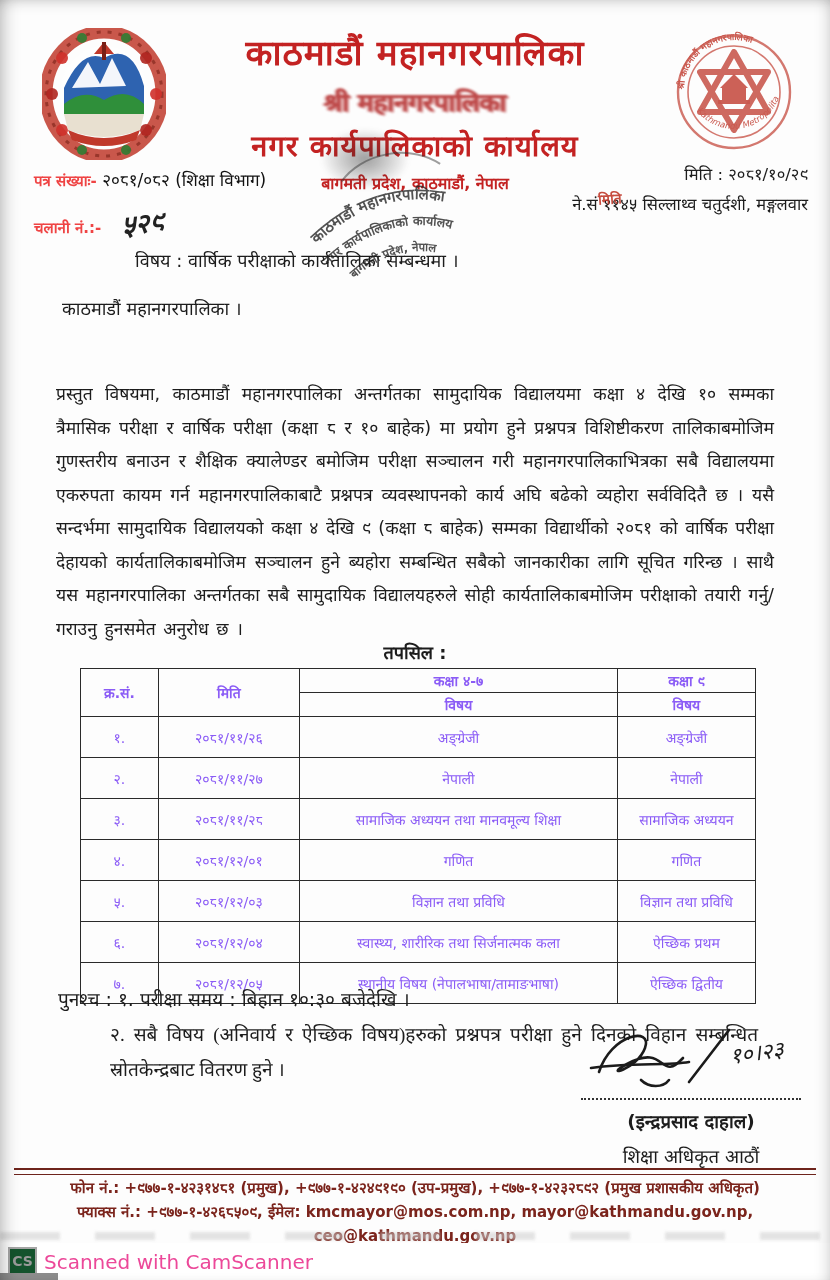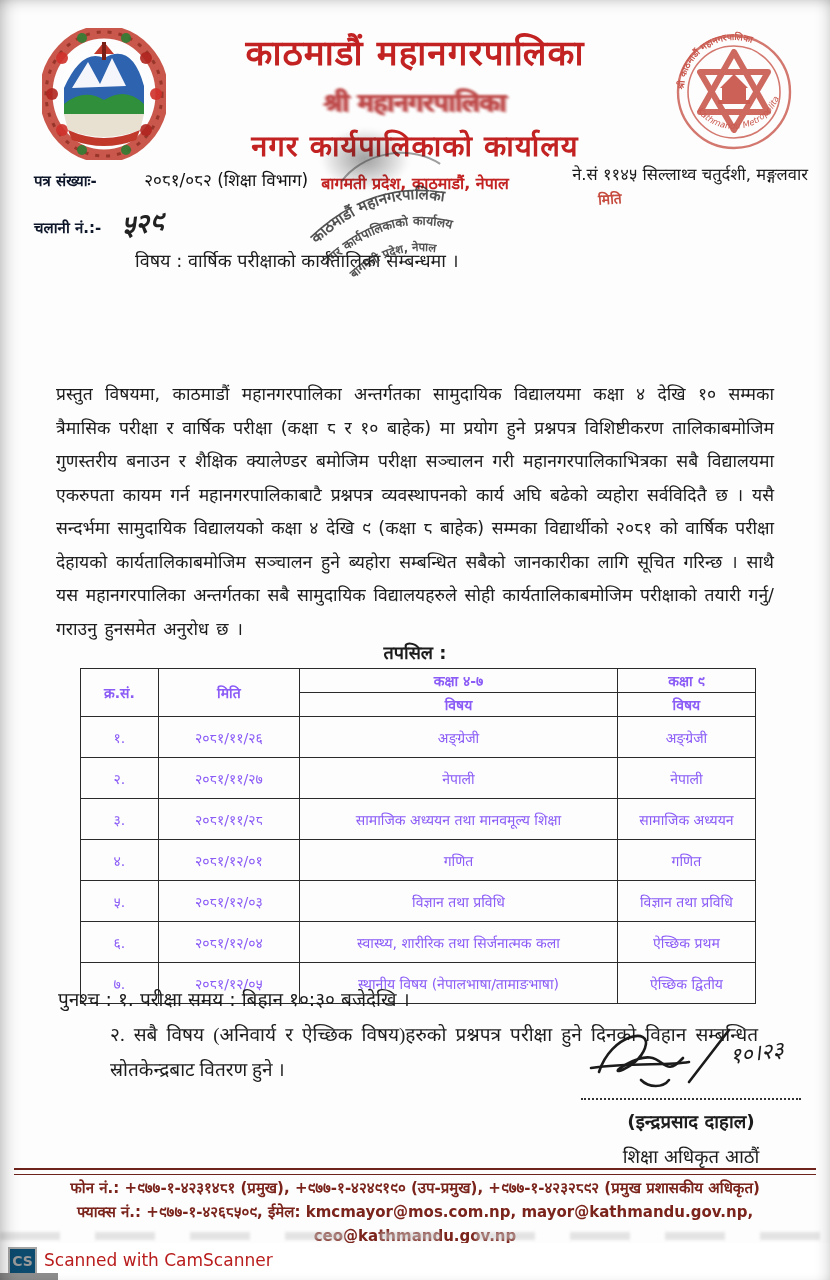--- a/index.html
+++ b/index.html
@@ -19,23 +19,23 @@
   .emblem-left{position:absolute;left:42px;top:28px;width:124px;height:132px;}
   .seal-right{position:absolute;left:664px;top:26px;width:140px;height:140px;opacity:.9;}
   .header-center{position:absolute;left:160px;top:28px;width:510px;text-align:center;}
   .h-org{font-size:35px;font-weight:bold;color:#c32222;letter-spacing:1px;}
   .h-ghost{font-size:26px;font-weight:bold;color:#b32a2a;margin-top:8px;
     filter:blur(1.1px);opacity:.85;transform:scaleY(.96);
     text-shadow:2px 1px 0 rgba(179,42,42,.55),-2px 0 0 rgba(179,42,42,.4);}
   .h-office{font-size:29px;font-weight:bold;color:#c32222;margin-top:6px;letter-spacing:1px;}
   .h-addr{font-size:16px;font-weight:bold;color:#c32222;margin-top:8px;}
   
-  .meta-label{color:#0f172a;font-weight:bold;font-size:15px;}
+  .meta-label{color:#ef4444;font-weight:bold;font-size:15px;}
   .ref-row{position:absolute;left:34px;top:168px;font-size:17px;}
-  .ref-val{margin-left:42px;color:#111;}
+  .ref-val{color:#111;}
   .chalani-row{position:absolute;left:34px;top:204px;font-size:17px;}
   .chalani-val{display:inline-block;margin-left:14px;font-size:27px;font-weight:bold;
     transform:rotate(-7deg);font-style:italic;color:#222;}
   .meta-right{position:absolute;left:478px;top:160px;width:330px;text-align:right;font-size:16.5px;line-height:30px;}
   .miti-overlay{position:absolute;left:598px;top:189px;color:#c0392b;font-weight:bold;
     font-size:14px;transform:rotate(-4deg);opacity:.9;z-index:6;}
   
   .office-stamp{position:absolute;left:288px;top:138px;width:220px;height:150px;
     transform:rotate(-10deg);opacity:.78;z-index:5;pointer-events:none;}
   .stamp-blob{position:absolute;left:320px;top:128px;width:90px;height:62px;border-radius:50%;
@@ -64,23 +64,23 @@
   
   .footer-rule{position:absolute;left:14px;top:1168px;width:802px;height:4px;
     border-top:2.5px solid #6e241c;border-bottom:1.2px solid #6e241c;}
   .footer{position:absolute;left:14px;top:1176px;width:802px;text-align:center;
     color:#7b241c;font-size:15px;font-weight:600;line-height:24px;}
   .smudge{position:absolute;left:0;top:1232px;width:830px;height:8px;opacity:.55;
     background:repeating-linear-gradient(90deg,#cfcfcf 0 60px,transparent 60px 95px);filter:blur(1.5px);}
   
   .cam-bar{position:absolute;left:0;top:1243px;width:830px;height:37px;background:#ffffff;z-index:40;}
   .cs-box{position:absolute;left:8px;top:4px;width:25px;height:24px;border:2px solid #a5a5a5;
-    color:#9a9a9a;font-weight:bold;font-size:14px;text-align:center;line-height:24px;background:#0c4a6e;}
+    color:#9a9a9a;font-weight:bold;font-size:14px;text-align:center;line-height:24px;background:#14532d;}
   .cs-fold{position:absolute;left:0px;top:30px;width:58px;height:7px;background:#8d8d8d;}
-  .cam-text{position:absolute;left:44px;top:7px;color:#b91c1c;font-size:17px;}
+  .cam-text{position:absolute;left:44px;top:7px;color:#ec4899;font-size:20px;}
 </style>
 </head>
 <body>
 
 <div class="page">
 
   <div class="emblem-left">
     <svg viewBox="0 0 124 132" width="124" height="132">
       <ellipse cx="62" cy="66" rx="58" ry="62" fill="none" stroke="#c0392b" stroke-width="13" opacity=".85"></ellipse>
       <ellipse cx="62" cy="66" rx="58" ry="62" fill="none" stroke="#7a1f16" stroke-width="3" stroke-dasharray="4 7" opacity=".6"></ellipse>
@@ -143,20 +143,21 @@
   <div class="ref-row">
     <span class="meta-label">पत्र संख्याः-</span>
     <span class="ref-val">२०८१/०८२ (शिक्षा विभाग)</span>
   </div>
   <div class="chalani-row">
     <span class="meta-label">चलानी नं.:-</span>
     <span class="chalani-val">५२९</span>
   </div>
 
   <div class="meta-right">
+    <div>मिति : २०८१/१०/२९</div>
     <div>ने.सं ११४५ सिल्लाथ्व चतुर्दशी, मङ्गलवार</div>
   </div>
   <div class="miti-overlay">मिति</div>
 
   <div class="stamp-blob"></div>
   <div class="office-stamp">
     <svg viewBox="0 0 220 150" width="220" height="150">
       <defs>
         <path id="arc1" d="M18 96 Q110 30 202 96"></path>
         <path id="arc2" d="M28 118 Q110 60 192 118"></path>
@@ -171,20 +172,21 @@
       </text>
       <text font-size="11.5" font-weight="bold" fill="#222">
         <textPath href="#arc3" startOffset="8%">बागमती प्रदेश, नेपाल</textPath>
       </text>
     </svg>
   </div>
 
   <div class="subject">विषय : वार्षिक परीक्षाको कार्यतालिका सम्बन्धमा ।</div>
 
   <div class="addressee">
+    <div>काठमाडौं महानगरपालिका ।</div>
   </div>
 
   <div class="body-par">प्रस्तुत विषयमा, काठमाडौं महानगरपालिका अन्तर्गतका सामुदायिक विद्यालयमा कक्षा ४ देखि १० सम्मका त्रैमासिक परीक्षा र वार्षिक परीक्षा (कक्षा ८ र १० बाहेक) मा प्रयोग हुने प्रश्नपत्र विशिष्टीकरण तालिकाबमोजिम गुणस्तरीय बनाउन र शैक्षिक क्यालेण्डर बमोजिम परीक्षा सञ्चालन गरी महानगरपालिकाभित्रका सबै विद्यालयमा एकरुपता कायम गर्न महानगरपालिकाबाटै प्रश्नपत्र व्यवस्थापनको कार्य अघि बढेको व्यहोरा सर्वविदितै छ । यसै सन्दर्भमा सामुदायिक विद्यालयको कक्षा ४ देखि ९ (कक्षा ८ बाहेक) सम्मका विद्यार्थीको २०८१ को वार्षिक परीक्षा देहायको कार्यतालिकाबमोजिम सञ्चालन हुने ब्यहोरा सम्बन्धित सबैको जानकारीका लागि सूचित गरिन्छ । साथै यस महानगरपालिका अन्तर्गतका सबै सामुदायिक विद्यालयहरुले सोही कार्यतालिकाबमोजिम परीक्षाको तयारी गर्नु/गराउनु हुनसमेत अनुरोध छ ।</div>
 
   <div class="tapsil">तपसिल :</div>
 
   <table class="sched">
     <thead>
       <tr>
         <th class="col-sn" rowspan="2">क्र.सं.</th>

